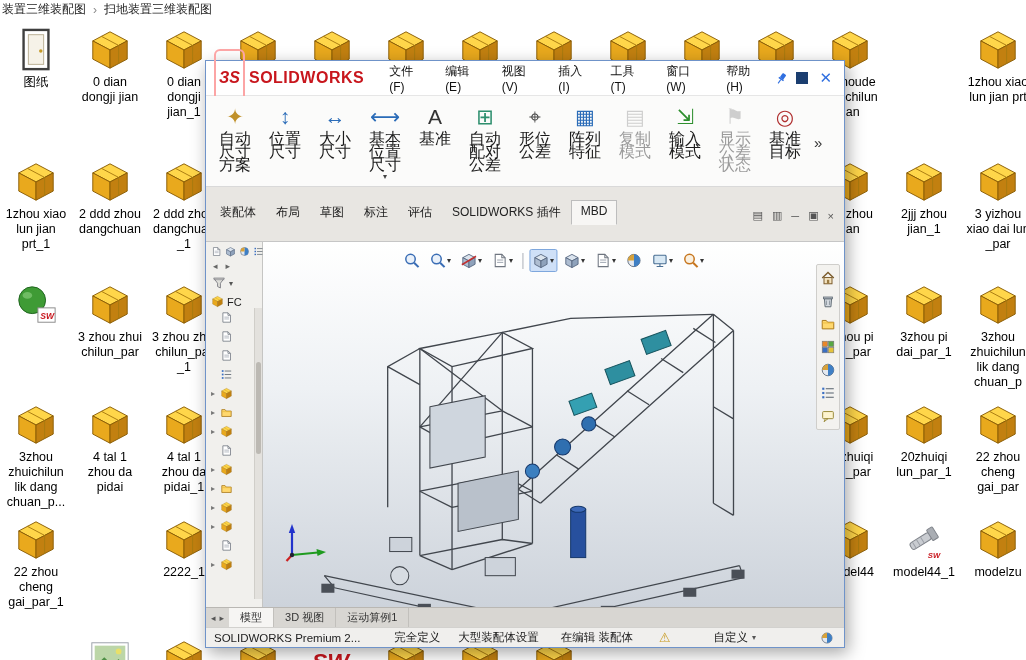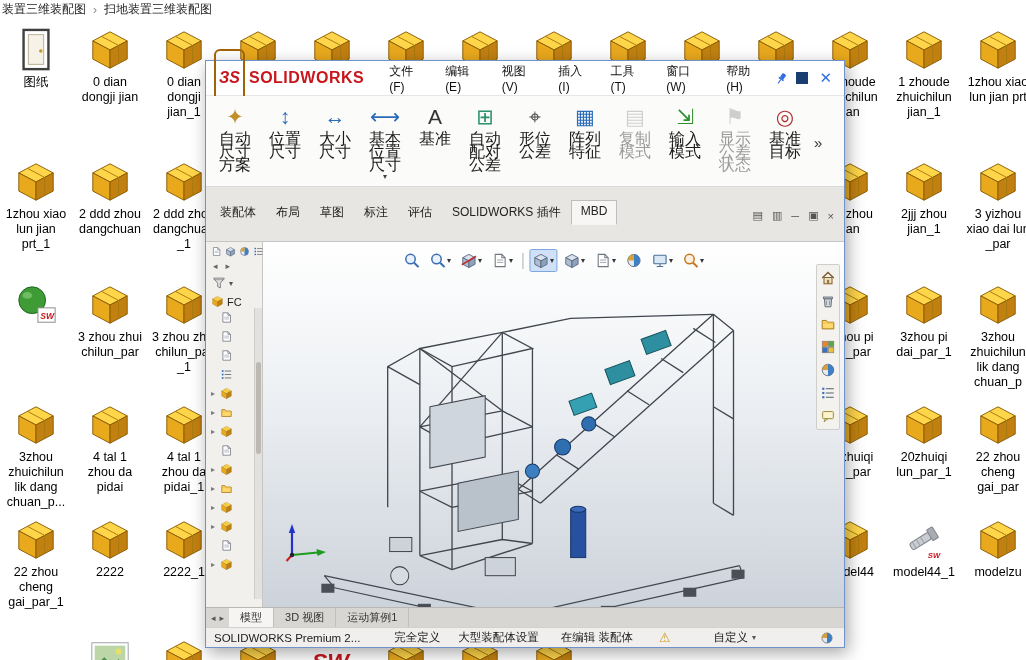--- a/index.html
+++ b/index.html
@@ -12,21 +12,21 @@
   #icon-layer{position:absolute;inset:0;z-index:1;}
   .desk-icon{position:absolute;width:66px;text-align:center;}
   .ic46{width:46px;height:44px;display:block;margin:0 auto;}
   .desk-icon .lbl{width:64px;margin:3px auto 0;font-size:12.5px;line-height:15px;color:#000;
       overflow-wrap:anywhere;max-height:62px;overflow:hidden;}
   
   .sw-window{position:absolute;left:205px;top:60px;width:640px;height:588px;z-index:10;background:#fff;
       border:1px solid #6f93c9;box-shadow:3px 5px 16px rgba(0,0,0,.35);display:flex;flex-direction:column;box-sizing:border-box;}
   .titlebar{height:34px;flex:none;display:flex;align-items:center;padding:0 6px;background:#fff;border-bottom:1px solid #e6e6e6;}
   .logo{display:flex;align-items:center;gap:4px;margin:0 16px 0 2px;}
-  .logo-mark{color:#c8161d;border:2px solid #a16207;border-radius:6px;padding:17px 3px;
+  .logo-mark{color:#c8161d;border:2px solid #fca5a5;border-radius:6px;padding:17px 3px;
       font-weight:bold;font-style:italic;font-size:16px;line-height:20px;}
   .logo-text{color:#c8161d;font-weight:bold;font-size:16px;letter-spacing:.5px;}
   .menubar{display:flex;}
   .menu-item{font-size:12px;color:#111;padding:5px 9px;cursor:default;}
   .win-controls{margin-left:auto;display:flex;align-items:center;gap:7px;padding-right:2px;}
   .pin-btn svg{width:15px;height:15px;display:block;}
   .navy-box{width:12px;height:12px;background:#1b3e70;display:inline-block;}
   .close-x{color:#2f6fe0;font-size:15px;font-weight:bold;padding:0 4px;}
   
   .commandbar{height:88px;flex:none;display:flex;align-items:stretch;background:#fbfbfa;border-bottom:1px solid #d9d9d9;padding:2px 2px 0 4px;}
@@ -289,26 +289,20 @@
           <use href="#sym-part"></use>
         </svg>
         <div class="lbl"></div>
       </div>
       <div class="desk-icon" style="left: 817px; top: 28px;">
         <svg class="ic46">
           <use href="#sym-part"></use>
         </svg>
         <div class="lbl">1 zhoude zhuichilun jian</div>
       </div>
-      <div class="desk-icon" style="left: 891px; top: 28px;">
-        <svg class="ic46">
-          <use href="#sym-part"></use>
-        </svg>
-        <div class="lbl">1 zhoude zhuichilun jian_1</div>
-      </div>
       <div class="desk-icon" style="left: 965px; top: 28px;">
         <svg class="ic46">
           <use href="#sym-part"></use>
         </svg>
         <div class="lbl">1zhou xiao lun jian prt</div>
       </div>
       <div class="desk-icon" style="left: 3px; top: 160px;">
         <svg class="ic46">
           <use href="#sym-part"></use>
         </svg>
@@ -413,26 +407,20 @@
         <svg class="ic46">
           <use href="#sym-part"></use>
         </svg>
         <div class="lbl">22 zhou cheng gai_par</div>
       </div>
       <div class="desk-icon" style="left: 3px; top: 518px;">
         <svg class="ic46">
           <use href="#sym-part"></use>
         </svg>
         <div class="lbl">22 zhou cheng gai_par_1</div>
-      </div>
-      <div class="desk-icon" style="left: 77px; top: 518px;">
-        <svg class="ic46">
-          <use href="#sym-part"></use>
-        </svg>
-        <div class="lbl">2222</div>
       </div>
       <div class="desk-icon" style="left: 151px; top: 518px;">
         <svg class="ic46">
           <use href="#sym-part"></use>
         </svg>
         <div class="lbl">2222_1</div>
       </div>
       <div class="desk-icon" style="left: 817px; top: 518px;">
         <svg class="ic46">
           <use href="#sym-part"></use>

